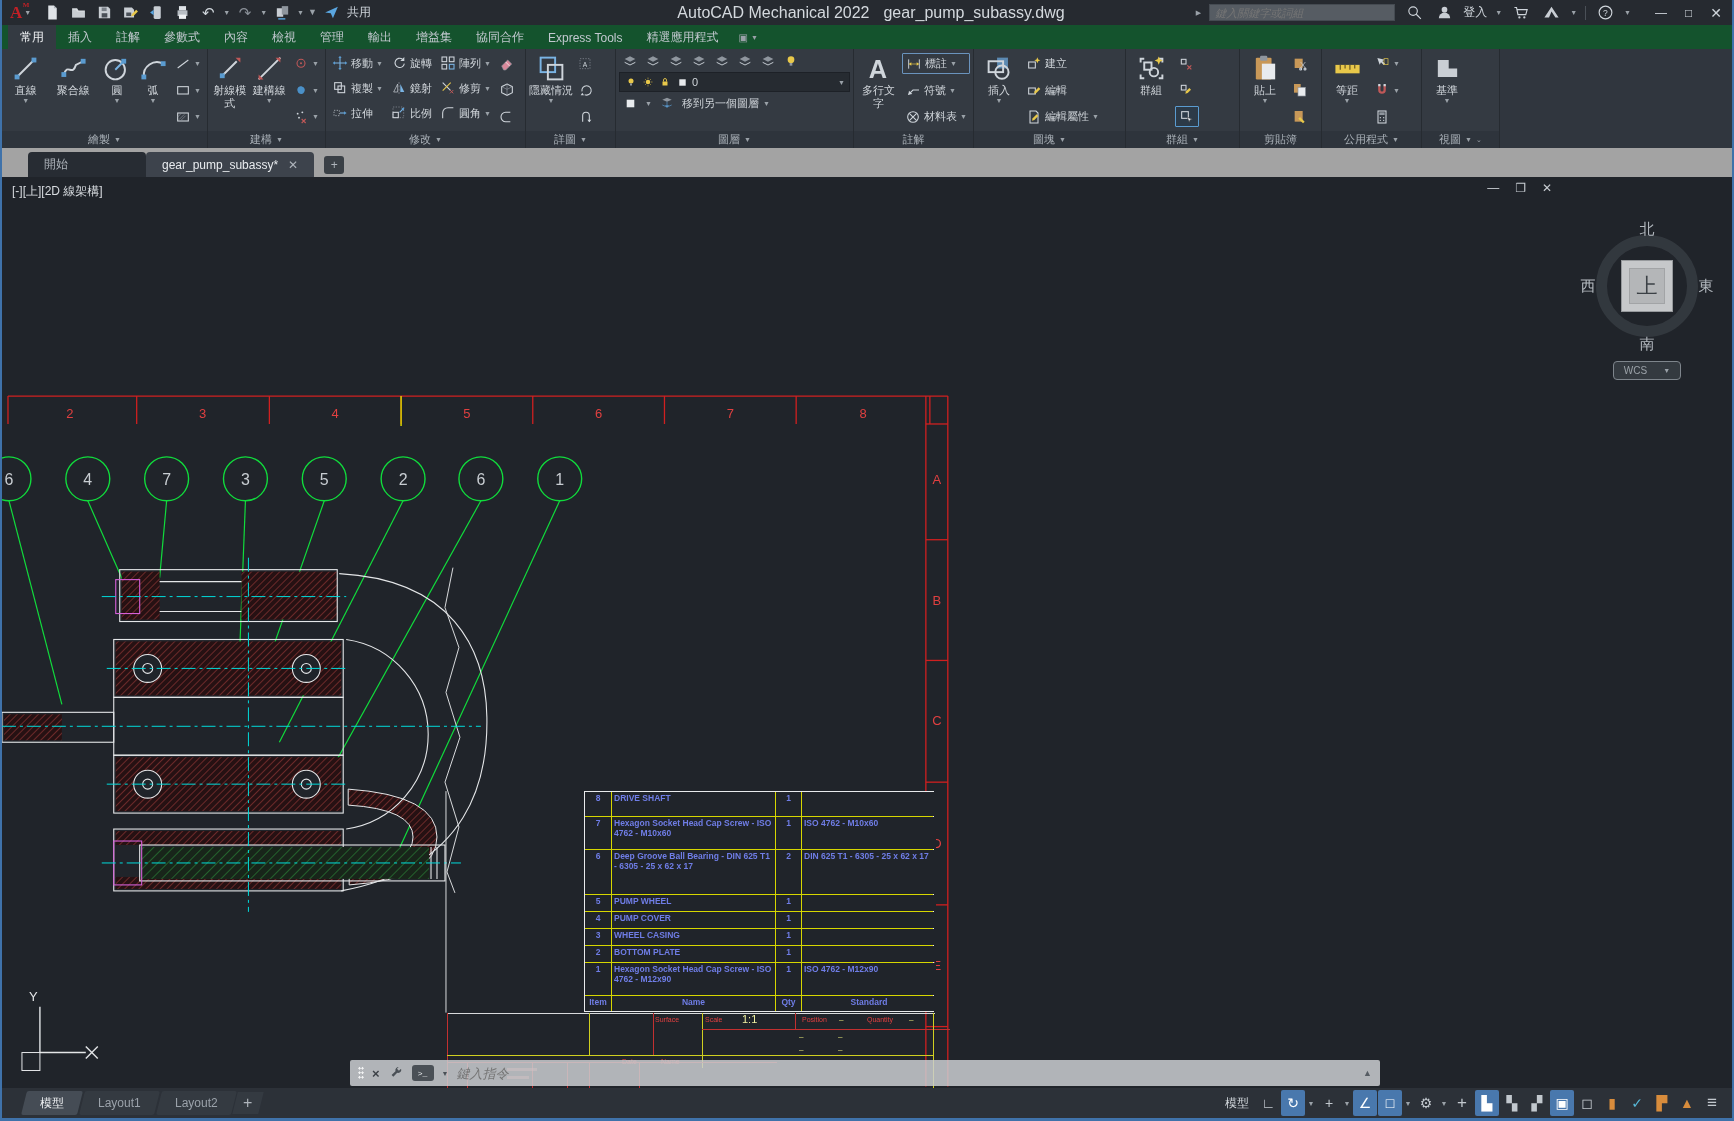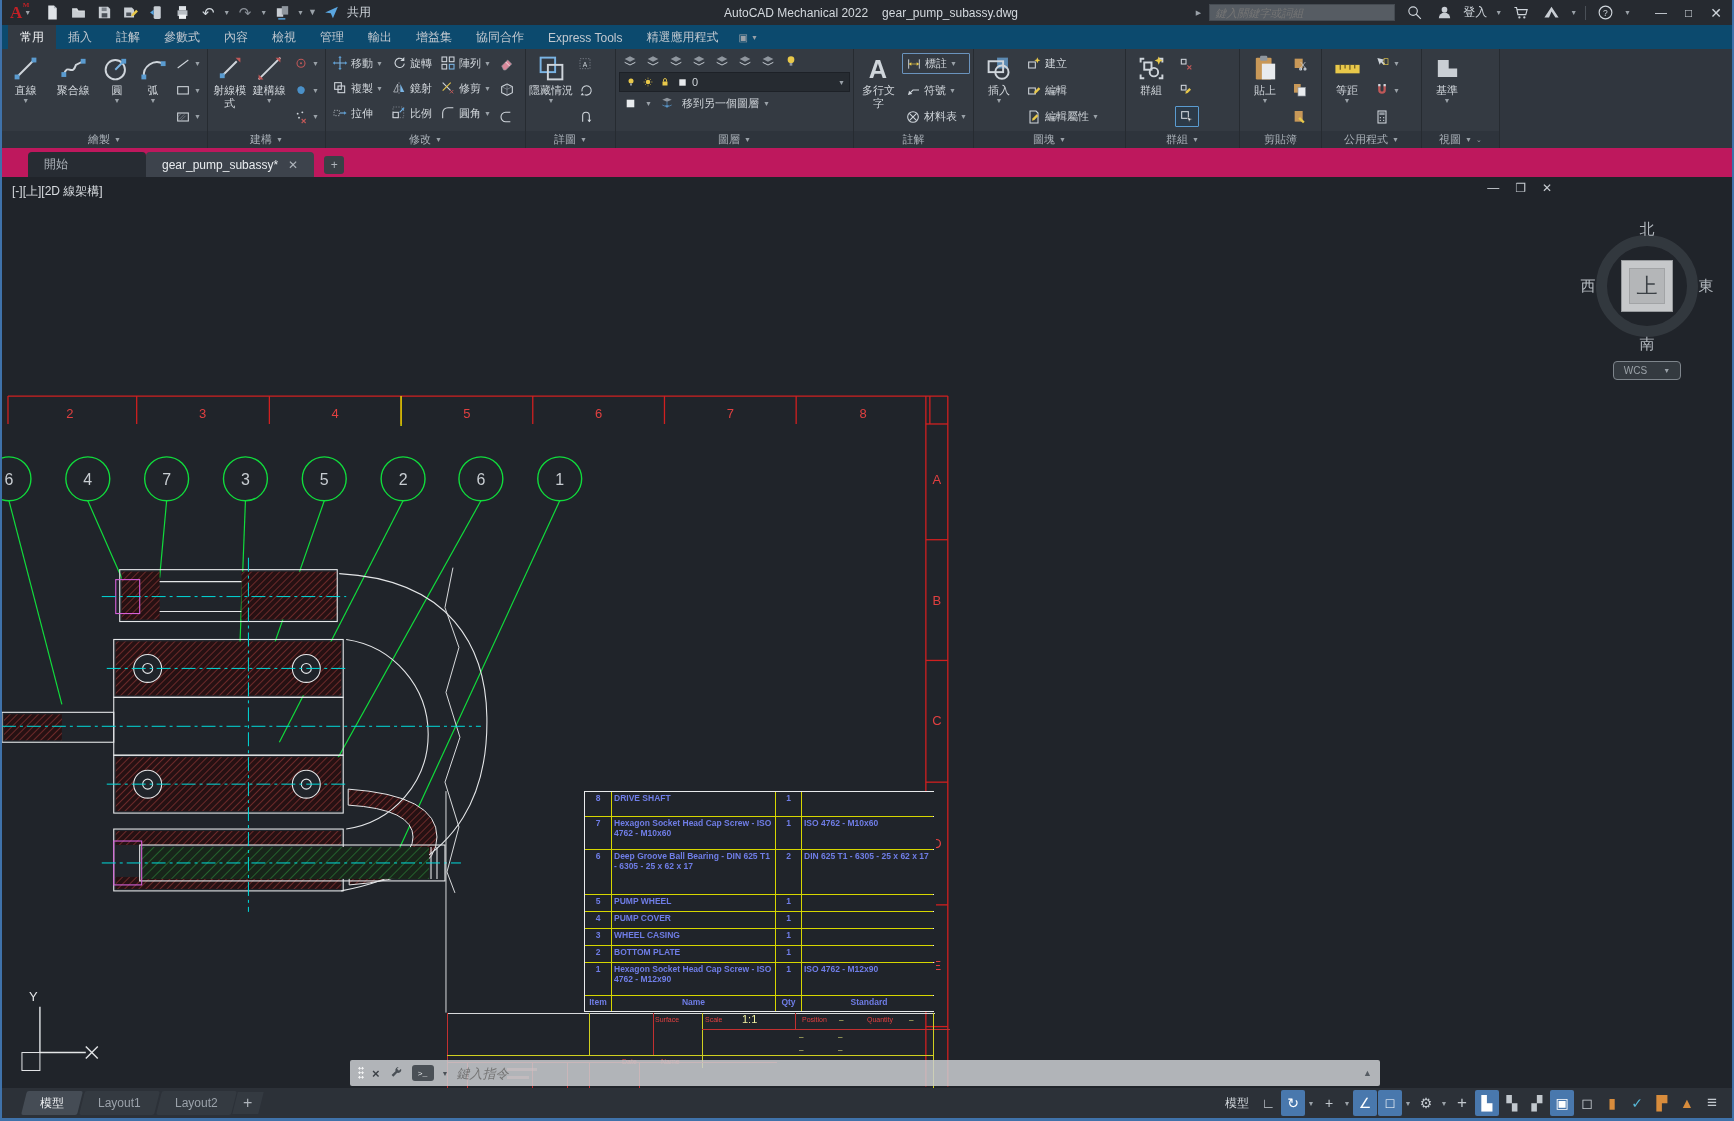--- a/index.html
+++ b/index.html
@@ -6,27 +6,27 @@
 html,body{width:1734px;height:1121px;overflow:hidden;background:#14171c;font-family:"Liberation Sans",sans-serif}
 .app{position:absolute;inset:0;display:flex;flex-direction:column;border-left:2px solid #3f72aa;border-right:2px solid #3f72aa;border-bottom:3px solid #3f72aa;background:#20242a}
 
 .titlebar{height:25px;background:#262a30;display:flex;align-items:center;padding:0 6px;color:#cfd5db;font-size:12px;flex:none}
 .logo{color:#c22026;font-weight:bold;font-size:17px;font-family:"Liberation Serif",serif;position:relative;margin:0 2px}
 .logo i{position:absolute;top:-2px;right:-7px;font-size:7px;font-style:normal;color:#c22026}
 .qat{display:flex;align-items:center;gap:4px;margin-left:10px}
 .qbtn{width:22px;height:20px;display:flex;align-items:center;justify-content:center}
 .qbtn svg{width:17px;height:17px}
 .car{font-size:7px;color:#9aa1a8;line-height:1}
-.tcenter{position:absolute;left:8px;right:0;top:0;height:25px;display:flex;align-items:center;justify-content:center;gap:14px;pointer-events:none;color:#d4d9de;font-size:12px}
+.tcenter{position:absolute;left:8px;right:0;top:0;height:25px;display:flex;align-items:center;justify-content:center;gap:14px;pointer-events:none;color:#d4d9de;font-size:16px}
 .tright{margin-left:auto;display:flex;align-items:center;gap:8px}
 .searchbox{width:186px;height:17px;background:#565c63;border:1px solid #454b52;color:#2c3137;font-style:italic;font-size:11px;padding:0 5px;outline:none;font-family:"Liberation Sans",sans-serif}
 .winbtns{display:flex;align-items:center;gap:18px;margin-left:16px;margin-right:4px;color:#cfd5db;font-size:12px}
 .vbar{width:1px;height:14px;background:#4a5057}
 
-.rtabs{height:24px;background:#0c4a6e;display:flex;align-items:stretch;padding-left:6px;flex:none}
+.rtabs{height:24px;background:#14532d;display:flex;align-items:stretch;padding-left:6px;flex:none}
 .rtab{padding:4px 12px 3px;font-size:12px;color:#c2c8cf;display:flex;align-items:center}
 .rtab.active{background:#343a42;color:#f0f2f4}
 .rtab-extra{display:flex;align-items:center;gap:3px;padding:0 8px;color:#9aa1a8;font-size:10px}
 
 .ribbon{height:99px;background:#30363e;display:flex;flex:none}
 .panel{display:flex;flex-direction:column;background:#343a42;border-right:1px solid #262b31}
 .pbody{flex:1;display:flex;align-items:stretch;padding:2px 3px;gap:2px}
 .pfoot{height:17px;background:#2e343c;color:#aab1b8;font-size:11px;display:flex;align-items:center;justify-content:center;gap:4px}
 .bb{width:44px;display:flex;flex-direction:column;align-items:center;padding-top:3px;color:#d0d5da;font-size:11px;text-align:center;line-height:1.15}
 .bb svg{width:29px;height:29px;flex:none}
@@ -35,21 +35,21 @@
 .sb{display:flex;align-items:center;gap:3px;height:21px;padding:0 3px;color:#d0d5da;font-size:11px;white-space:nowrap}
 .sb svg{width:16px;height:16px;flex:none}
 .ib{width:22px;height:20px;display:flex;align-items:center;justify-content:center}
 .ib svg{width:16px;height:16px}
 .mgrid{display:grid;grid-template-columns:auto auto auto;grid-auto-rows:25px;column-gap:2px;align-content:center}
 .hl{border:1px solid #6a93bd;border-radius:1px}
 .sel{border:1px solid #5a9bd0;background:#2c3a48;border-radius:1px}
 .combo{height:20px;background:#262b31;border:1px solid #1d2127;display:flex;align-items:center;gap:3px;padding:0 4px;color:#d0d5da;font-size:11px}
 .lrow{display:flex;align-items:center;gap:1px}
 
-.doctabs{height:29px;background:#be185d;display:flex;align-items:flex-end;padding-left:26px;flex:none}
+.doctabs{height:29px;background:#a3a3a3;display:flex;align-items:flex-end;padding-left:26px;flex:none}
 .dtab{height:25px;display:flex;align-items:center;gap:10px;padding:0 16px;font-size:12px;border-radius:4px 4px 0 0}
 .dtab.start{background:#272c33;color:#aeb4bb;width:118px}
 .dtab.active{background:#3d434c;color:#e8ebee}
 .dplus{width:20px;height:18px;background:#3a4046;color:#aeb4bb;display:flex;align-items:center;justify-content:center;border-radius:3px;margin-left:10px;margin-bottom:3px;font-size:12px}
 
 .viewport{flex:1;position:relative;background:#20242a;overflow:hidden}
 .vplabel{position:absolute;top:6px;left:10px;color:#d8dce0;font-size:12px;z-index:5}
 .vpctl{position:absolute;top:4px;right:180px;display:flex;gap:16px;color:#c8cdd2;font-size:12px;z-index:5}
 .dwg{position:absolute;inset:0;width:100%;height:100%}
 

